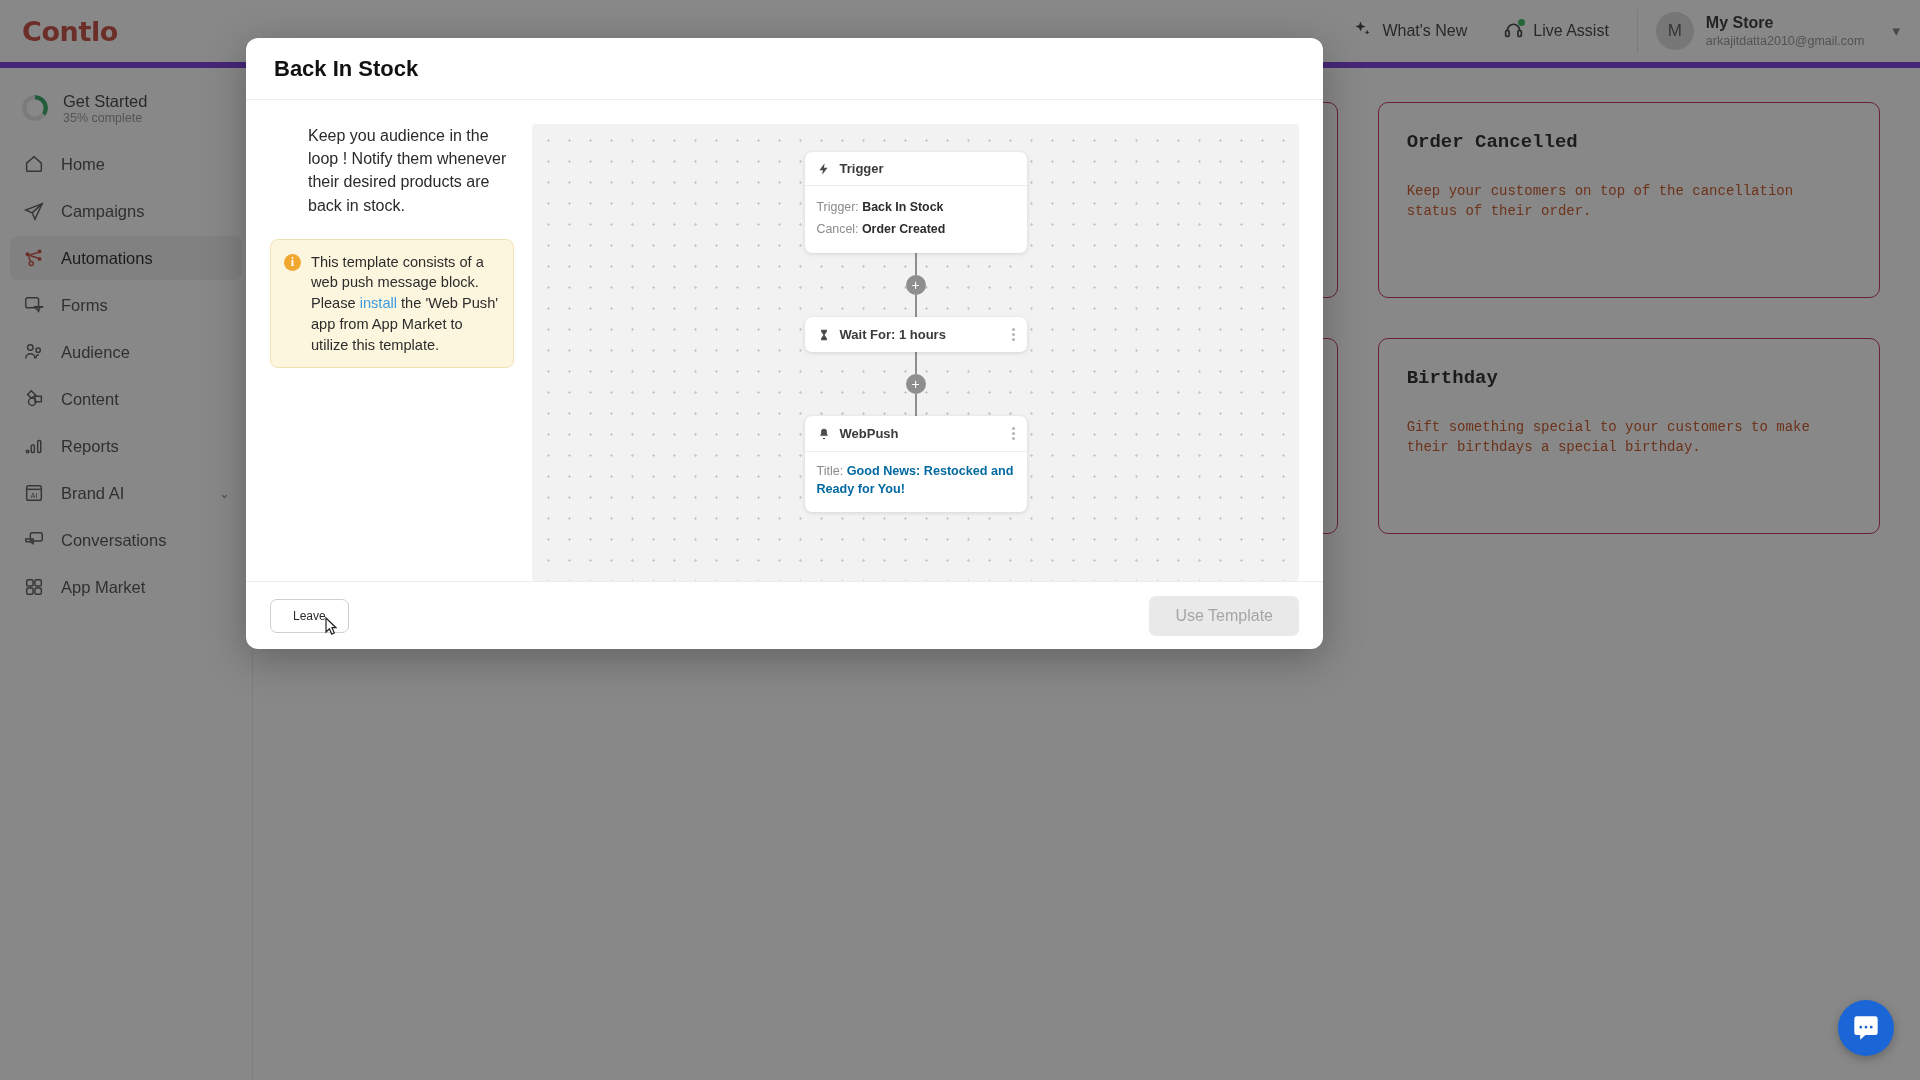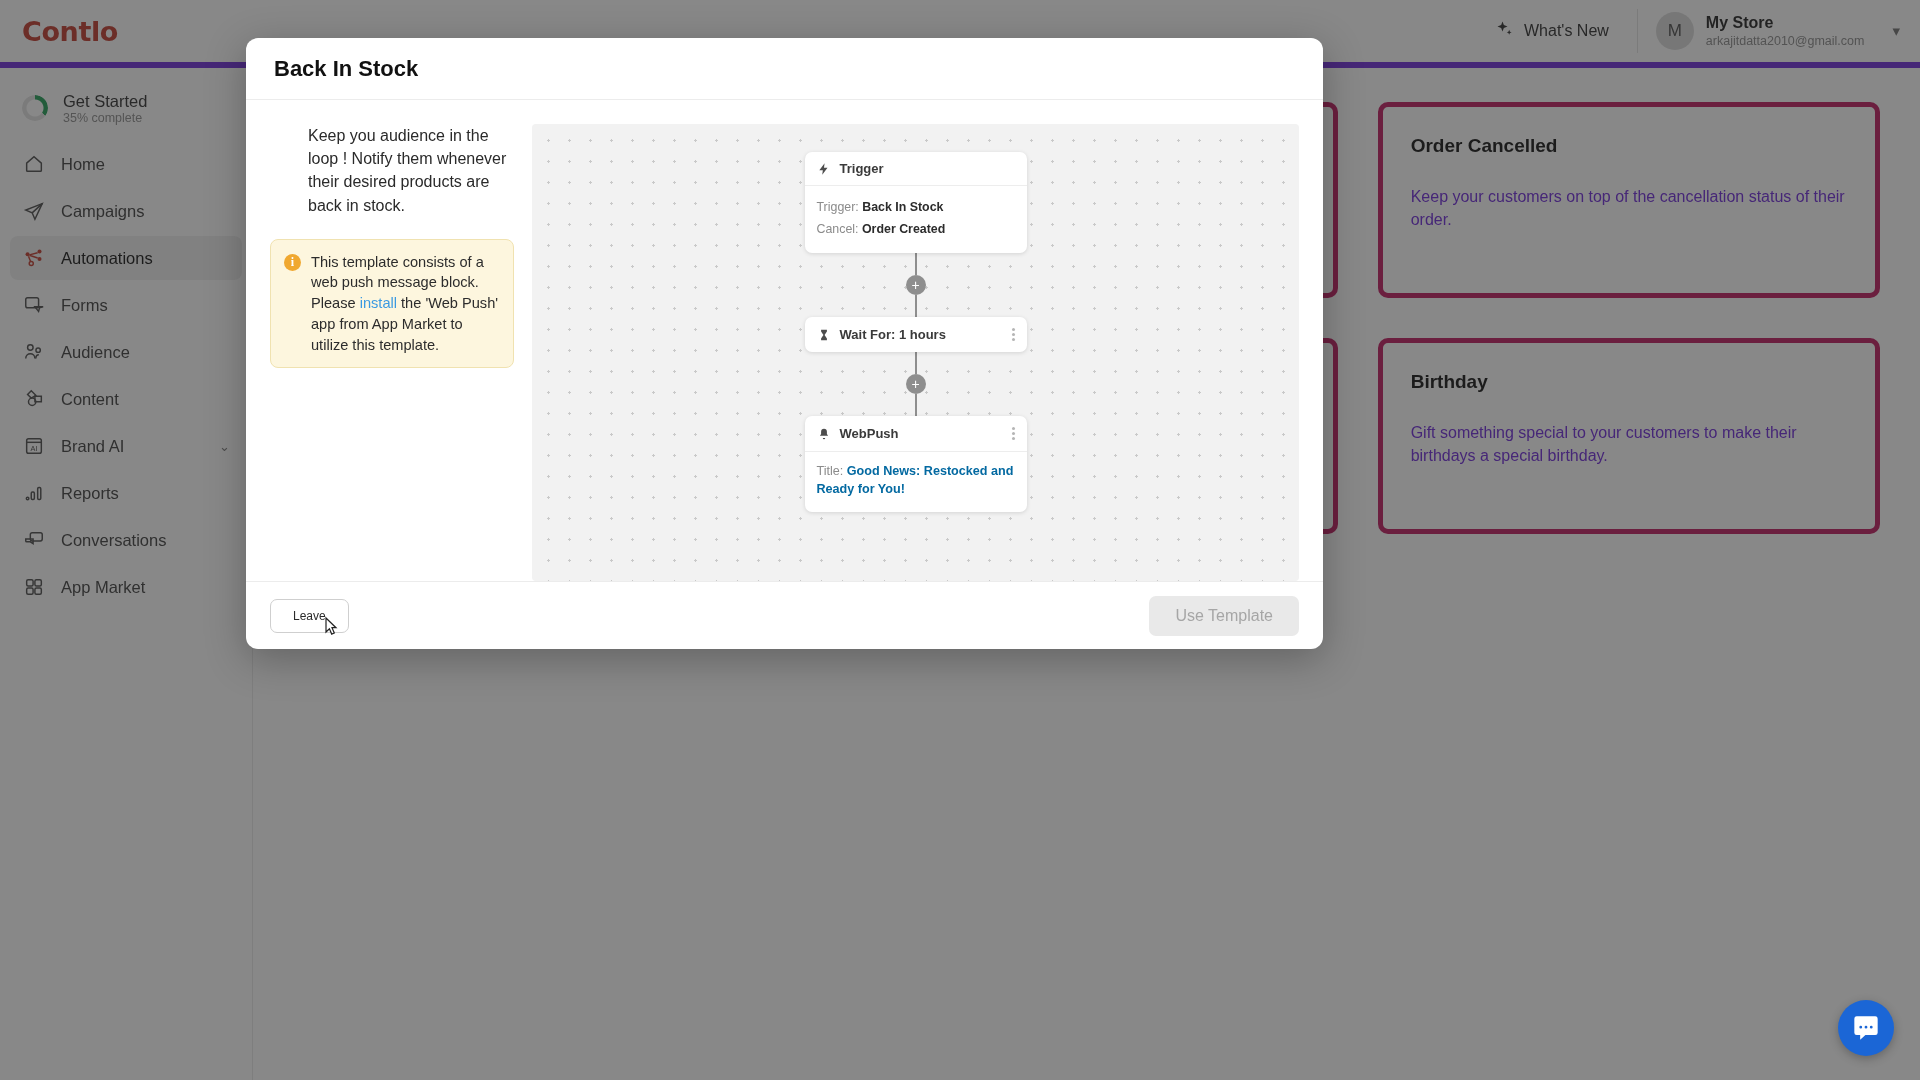--- a/index.html
+++ b/index.html
@@ -60,23 +60,23 @@
   .ring { width: 26px; height: 26px; border-radius: 50%; flex: 0 0 26px;
           background: conic-gradient(#1f9d55 0 35%, #e2e2e2 35% 100%);
           -webkit-mask: radial-gradient(circle, transparent 8px, #000 9px);
           mask: radial-gradient(circle, transparent 8px, #000 9px); }
   .gs-t { font-size: 16.5px; color: #2e2e2e; line-height: 1.25; }
   .gs-s { font-size: 12.5px; color: #8c8c8c; }
 
   
   .content { position: absolute; top: 68px; left: 253px; right: 0; bottom: 0; background: #fff; padding: 26px 40px; }
   .card-grid { display: grid; grid-template-columns: repeat(3, 1fr); gap: 40px; margin-top: 8px; }
-  .tcard { border: 5px solid #be185d; border-radius: 10px; padding: 28px 28px 34px; background: #fff; min-height: 196px; cursor: pointer; }
+  .tcard { border: 1px solid #be185d; border-radius: 10px; padding: 28px 28px 34px; background: #fff; min-height: 196px; cursor: pointer; font-family: Liberation Mono, monospace; }
   .tcard h3 { font-size: 19px; color: #111; margin-bottom: 28px; font-weight: 700; }
-  .tcard p { font-size: 16px; line-height: 1.45; color: #6d28d9; }
+  .tcard p { font-size: 14px; line-height: 1.45; color: #c2410c; }
 
   
   .intercom {
     position: absolute; right: 26px; bottom: 24px; width: 56px; height: 56px;
     border-radius: 50%; background: #1b66d6; display: flex; align-items: center; justify-content: center; cursor: pointer;
     box-shadow: 0 3px 10px rgba(0,0,0,.25); z-index: 60;
   }
   .intercom svg { width: 28px; height: 28px; fill: #fff; }
 
   
@@ -162,20 +162,31 @@
     <div class="topbar-right">
       <div class="top-action">
         <span>
           <svg width="20" height="20" viewBox="0 0 24 24" fill="#2b2b2b">
               <path d="M9 3l1.6 4.2L15 9l-4.4 1.8L9 15l-1.6-4.2L3 9l4.4-1.8z"></path>
               <path d="M17 13l.9 2.3L20 16l-2.1.8L17 19l-.9-2.2L14 16l2.1-.7z"></path>
             </svg>
         </span>
         <span>What's New</span>
       </div>
+      <div class="top-action">
+        <span style="position:relative;">
+          <svg width="21" height="21" viewBox="0 0 24 24" fill="none" stroke="#2b2b2b" stroke-width="1.9">
+              <path d="M5 13a7 7 0 0 1 14 0"></path>
+              <rect x="3" y="13" width="4" height="7" rx="2"></rect>
+              <rect x="17" y="13" width="4" height="7" rx="2"></rect>
+            </svg>
+          <i style="position:absolute;right:-1px;top:0;width:7px;height:7px;border-radius:50%;background:#24b349;display:block;"></i>
+        </span>
+        <span>Live Assist</span>
+      </div>
       <div class="top-sep"></div>
       <div class="acct">
         <div class="avatar">M</div>
         <div>
           <div class="acct-name">My Store</div>
           <div class="acct-mail">arkajitdatta2010@gmail.com</div>
         </div>
         <div class="chev">▾</div>
       </div>
     </div>
@@ -245,37 +256,37 @@
             <path d="M9 3l5 5-5 3-4-4z"></path>
             <rect x="13" y="9" width="7" height="6"></rect>
             <circle cx="10" cy="15" r="4"></circle>
           </svg>
         </span>
       <span>Content</span>
     </div>
     <div class="nav-item">
       <span class="nav-ico">
           <svg viewBox="0 0 24 24">
+            <circle cx="5" cy="18" r="1.4"></circle>
+            <rect x="9" y="11" width="3.4" height="8" rx="1.3"></rect>
+            <rect x="16" y="6" width="3.4" height="13" rx="1.3"></rect>
+          </svg>
+        </span>
+      <span>Reports</span>
+    </div>
+    <div class="nav-item">
+      <span class="nav-ico">
+          <svg viewBox="0 0 24 24">
             <rect x="4" y="4" width="16" height="16" rx="2"></rect>
             <path d="M4 8h16"></path>
             <text x="12" y="17" font-size="8" fill="#4a4a4a" stroke="none" text-anchor="middle" font-family="Liberation Sans">AI</text>
           </svg>
         </span>
       <span>Brand AI</span>
       <span class="nav-chev">⌄</span>
-    </div>
-    <div class="nav-item">
-      <span class="nav-ico">
-          <svg viewBox="0 0 24 24">
-            <circle cx="5" cy="18" r="1.4"></circle>
-            <rect x="9" y="11" width="3.4" height="8" rx="1.3"></rect>
-            <rect x="16" y="6" width="3.4" height="13" rx="1.3"></rect>
-          </svg>
-        </span>
-      <span>Reports</span>
     </div>
     <div class="nav-item">
       <span class="nav-ico">
           <svg viewBox="0 0 24 24">
             <rect x="8" y="4" width="13" height="9" rx="2"></rect>
             <path d="M3 11h8v5l-3-2H4a1 1 0 0 1-1-1z"></path>
           </svg>
         </span>
       <span>Conversations</span>
     </div>

